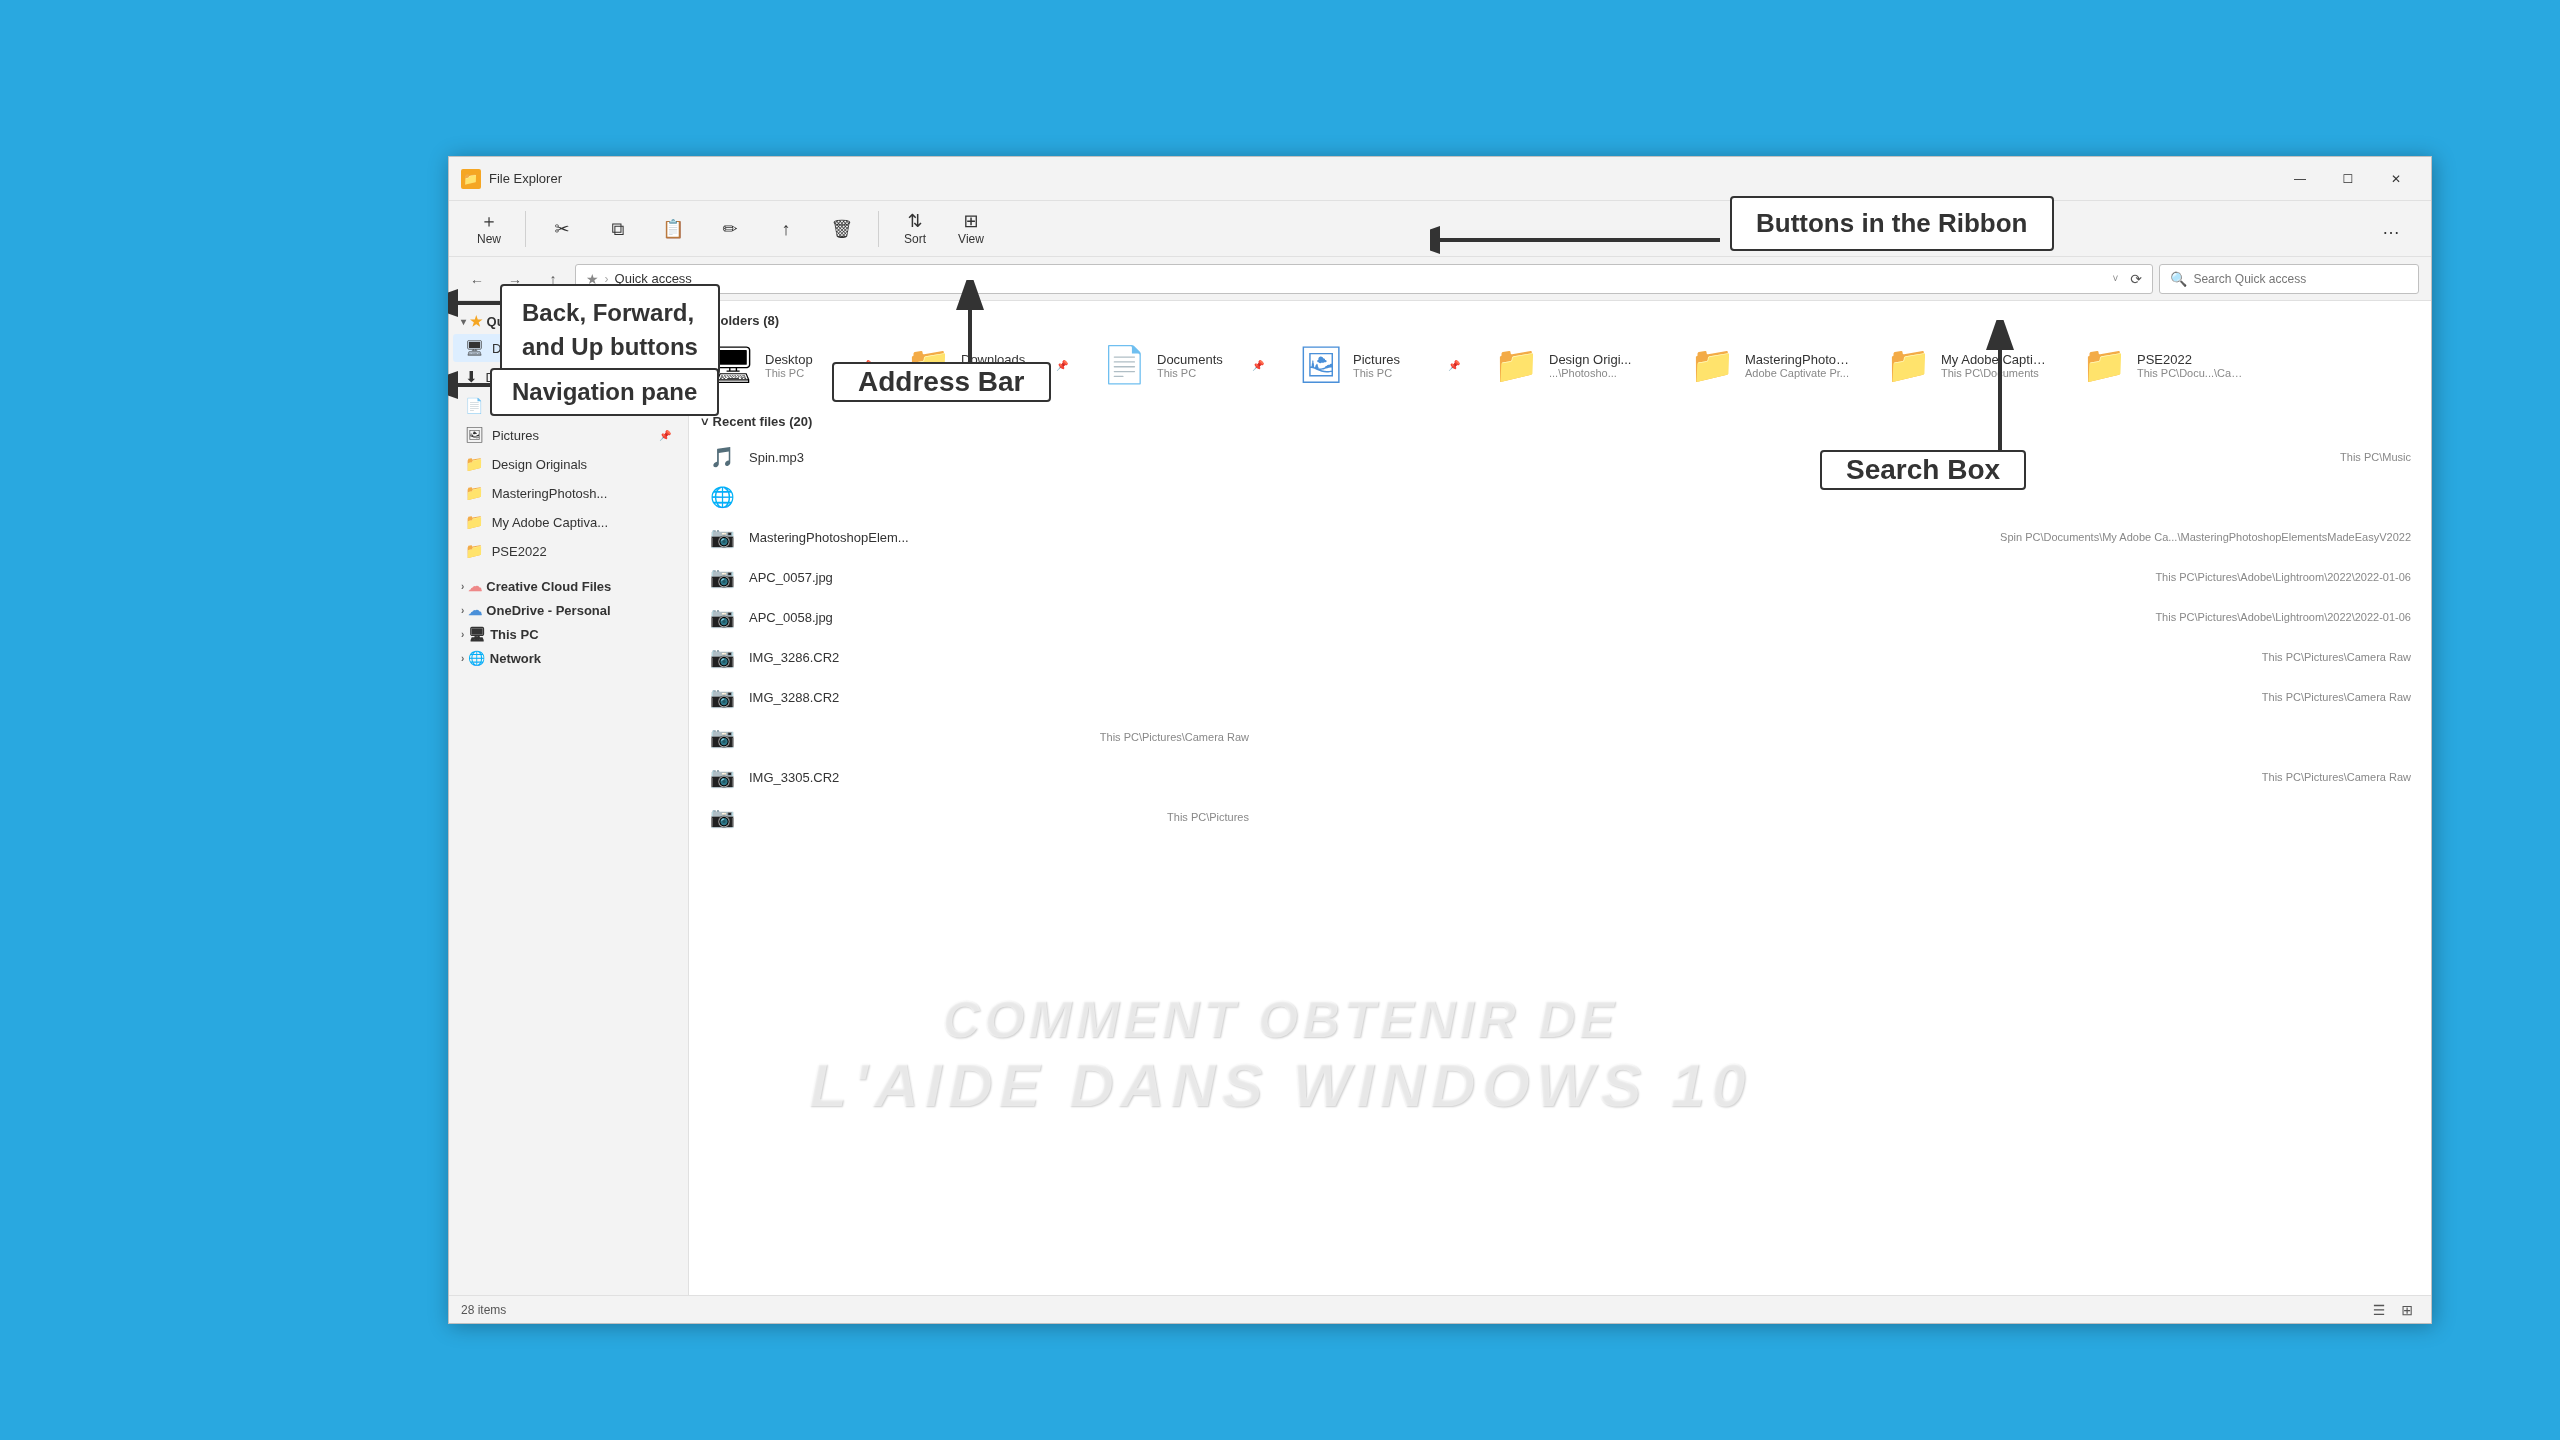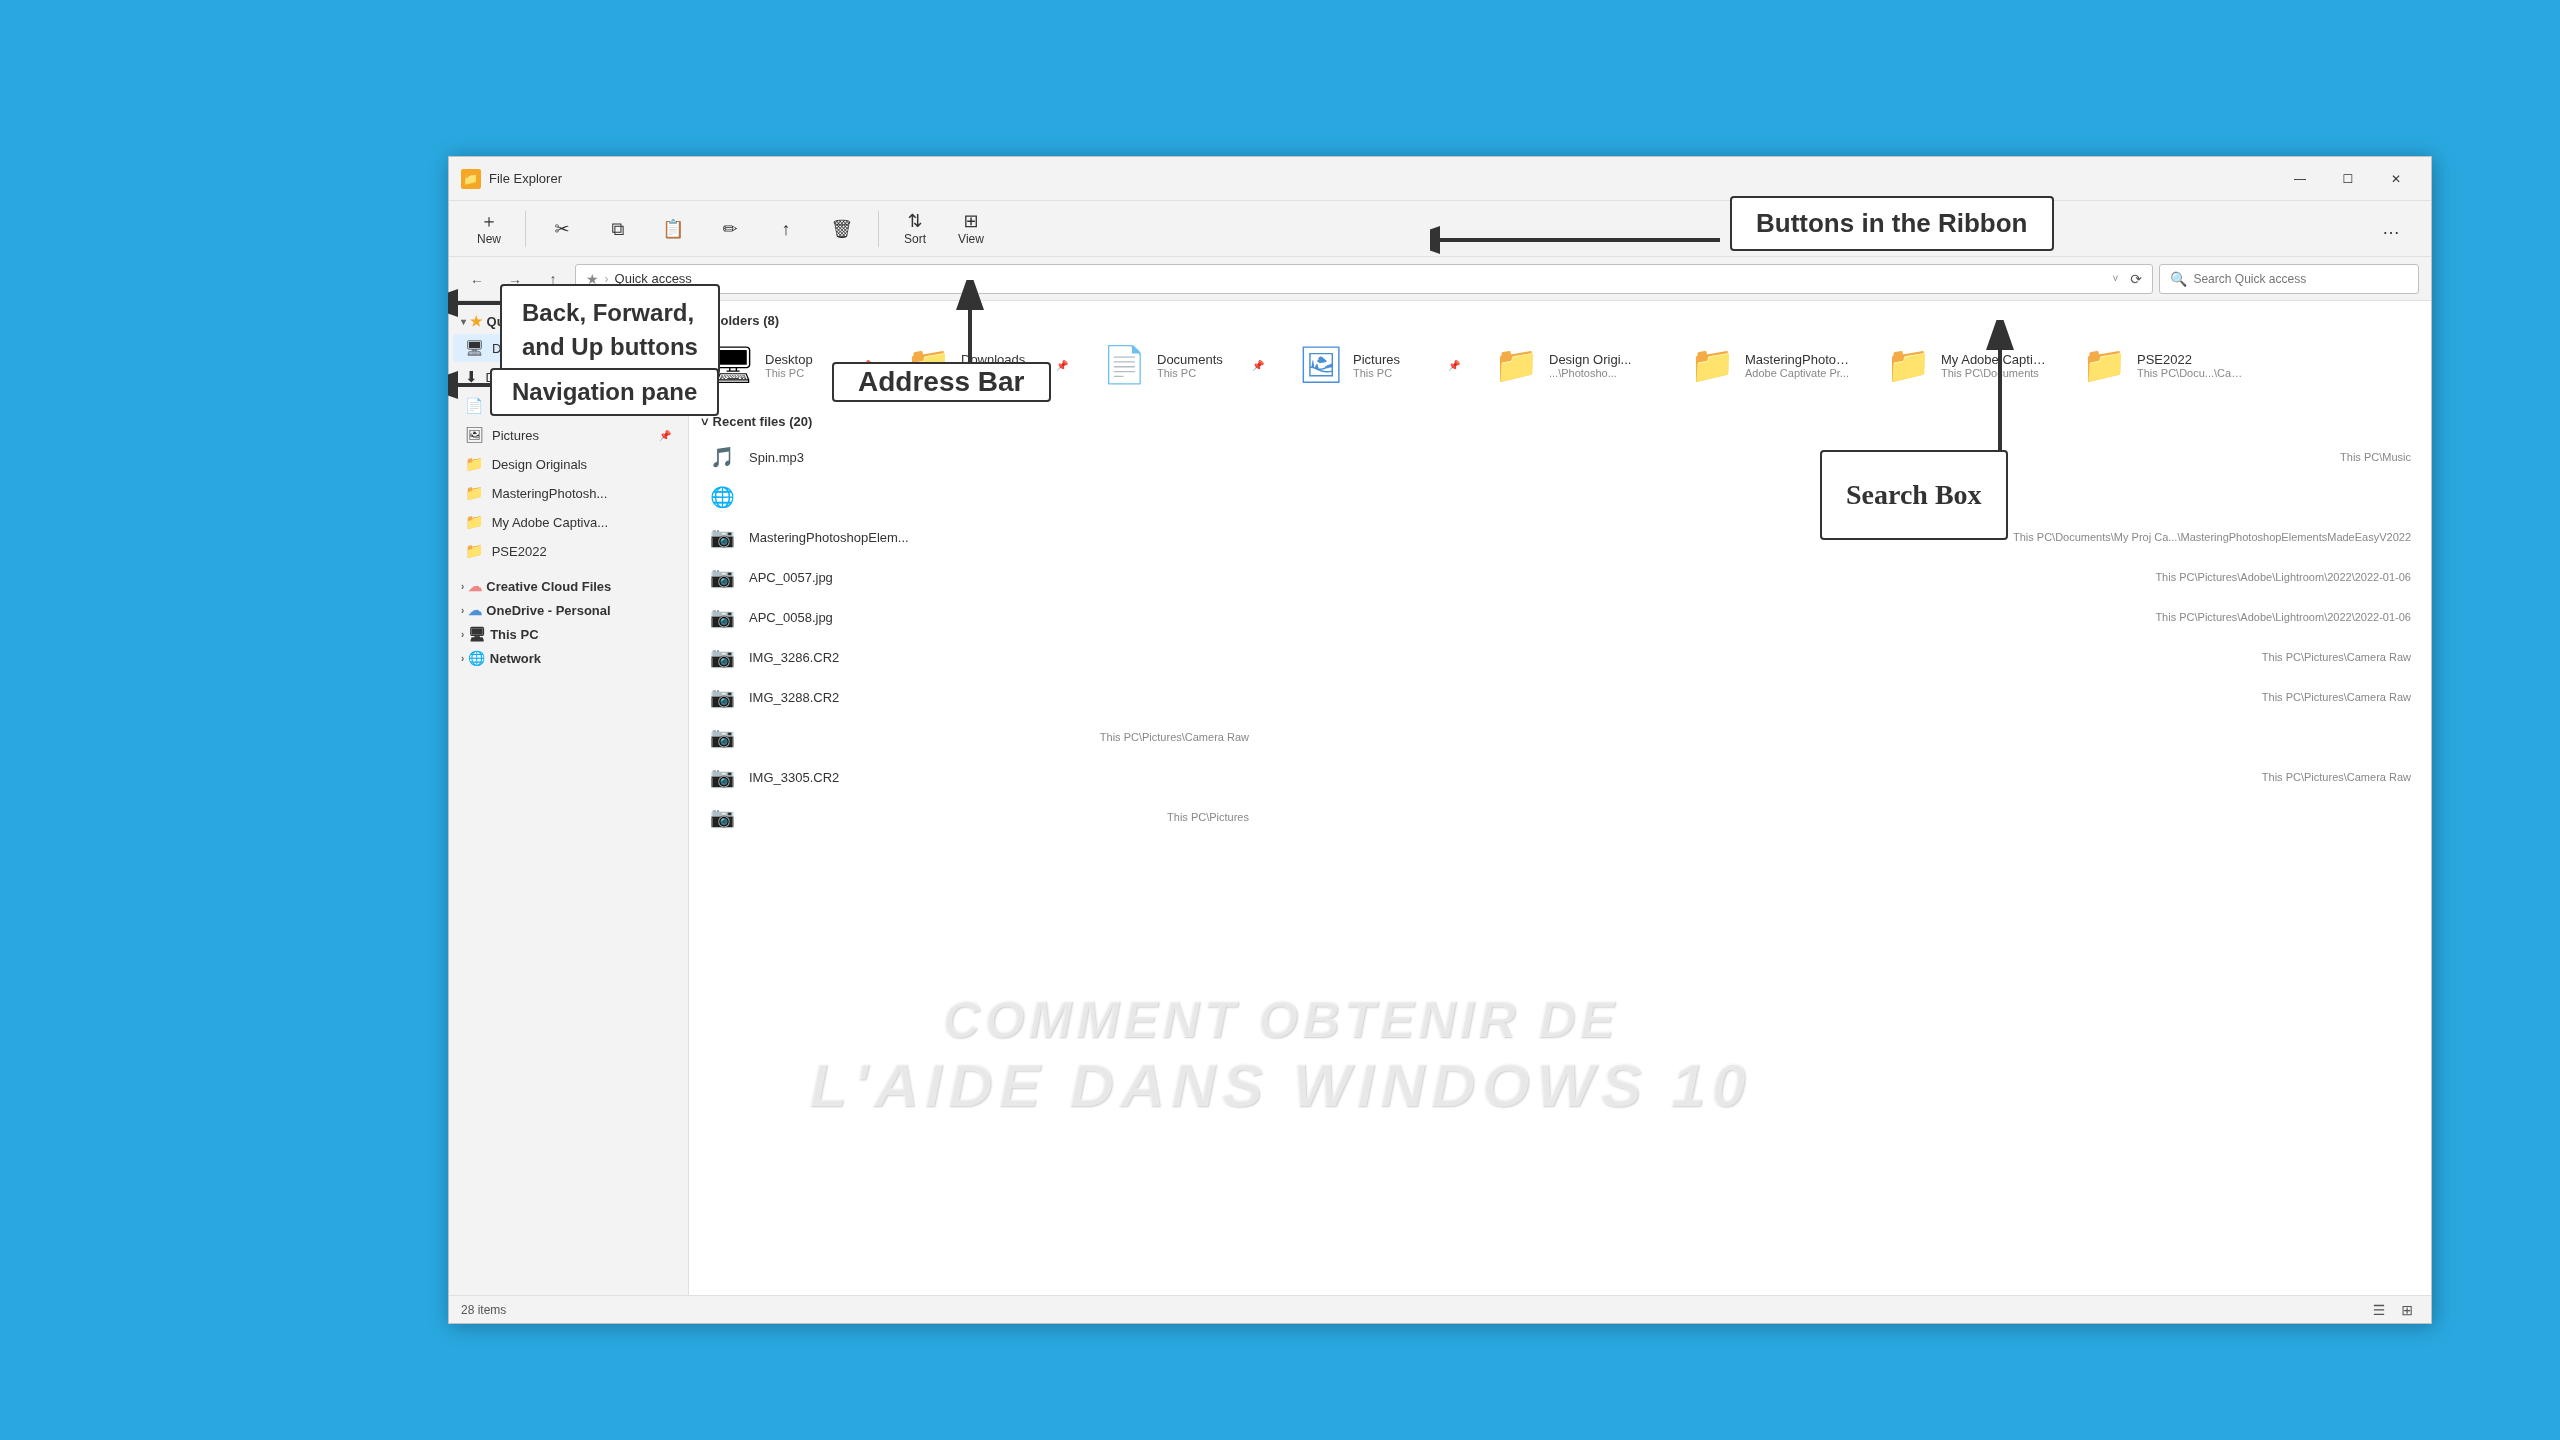--- a/index.html
+++ b/index.html
@@ -649,21 +649,21 @@
         </div>
 
         <div class="file-item">
           <div class="file-item-icon">🌐</div>
           <span class="file-item-path"></span>
         </div>
 
         <div class="file-item">
           <div class="file-item-icon">📷</div>
           <span class="file-item-name">MasteringPhotoshopElem...</span>
-          <span class="file-item-path">This PC\Documents\My Proj Ca...\MasteringPhotoshopElementsMadeEasyV2022</span>
+          <span class="file-item-path">Spin PC\Documents\My Adobe Ca...\MasteringPhotoshopElementsMadeEasyV2022</span>
         </div>
 
         <div class="file-item">
           <div class="file-item-icon">📷</div>
           <span class="file-item-name">APC_0057.jpg</span>
           <span class="file-item-path">This PC\Pictures\Adobe\Lightroom\2022\2022-01-06</span>
         </div>
 
         <div class="file-item">
           <div class="file-item-icon">📷</div>
@@ -760,21 +760,21 @@
 
 <svg class="arrow-svg" style="left: 448px; top: 360px; width: 80px; height: 50px;">
   <defs>
     <marker id="arrowhead4" markerWidth="10" markerHeight="7" refX="0" refY="3.5" orient="auto">
       <polygon points="0 0, 10 3.5, 0 7" fill="#333"></polygon>
     </marker>
   </defs>
   <line x1="70" y1="25" x2="10" y2="25" stroke="#333" stroke-width="4" marker-end="url(#arrowhead4)"></line>
 </svg>
 
-<div class="annotation-box" style="left: 1820px; top: 450px; font-size: 28px; padding: 27px 24px; font-family: Liberation Serif, serif;">
+<div class="annotation-box" style="left: 1820px; top: 450px; font-size: 28px; padding: 2px 24px;">
   <span>Search Box</span>
 </div>
 
 <svg class="arrow-svg" style="left: 1970px; top: 320px; width: 60px; height: 140px;">
   <defs>
     <marker id="arrowhead5" markerWidth="10" markerHeight="7" refX="5" refY="3.5" orient="auto">
       <polygon points="10 3.5, 0 7, 0 0" fill="#333"></polygon>
     </marker>
   </defs>
   <line x1="30" y1="130" x2="30" y2="10" stroke="#333" stroke-width="4" marker-end="url(#arrowhead5)"></line>

